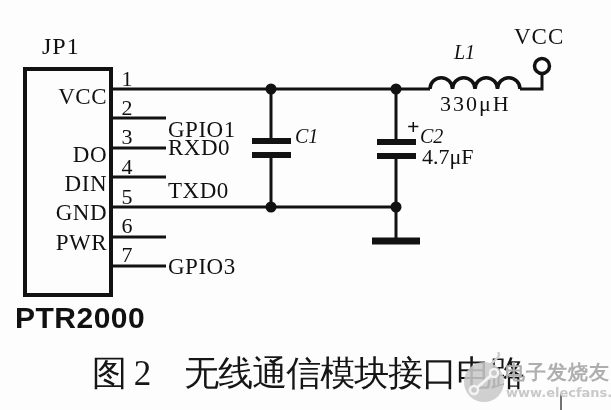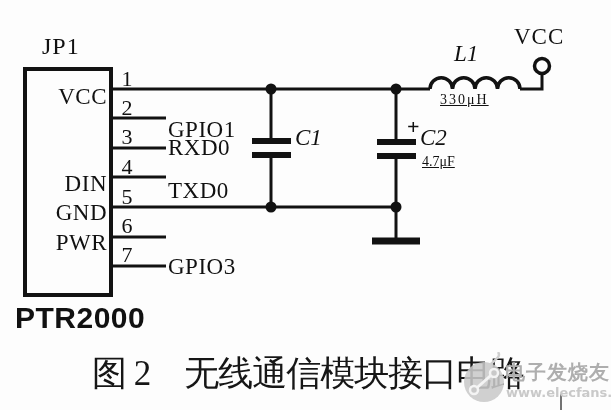--- a/index.html
+++ b/index.html
@@ -7,22 +7,22 @@
     position:relative;width:611px;height:410px;background:#fdfdfd;
     overflow:hidden;
     font-family:"Liberation Serif","DejaVu Serif",serif;
     color:#111;
   }
   .stage svg{position:absolute;left:0;top:0;}
   .lbl{position:absolute;white-space:nowrap;line-height:1;color:#111;}
   .pin-name{left:23px;width:84px;text-align:right;font-size:23px;letter-spacing:0.5px;}
   .pin-num{left:113px;width:28px;text-align:center;font-size:22px;}
   .sig{left:168px;font-size:23px;letter-spacing:0.5px;}
-  .ref{font-size:23px;font-style:italic;}
-  .val{font-size:14px;text-decoration:underline;}
+  .ref{font-size:20px;font-style:italic;}
+  .val{font-size:22px;}
   .jp1{left:42px;top:34px;font-size:24px;letter-spacing:1px;}
   .part{left:15px;top:303px;font-size:30px;font-weight:bold;
         font-family:"Liberation Sans","DejaVu Sans",sans-serif;letter-spacing:0.5px;}
   .vccterm{left:514px;top:25px;font-size:23px;letter-spacing:1px;}
   .caption{left:92px;top:356px;font-size:35px;letter-spacing:-1px;color:#161616;}
   .wm-name{left:505px;top:362px;font-size:20px;font-weight:bold;color:#aeaeae;
            font-family:"DejaVu Sans","Liberation Sans",sans-serif;letter-spacing:1px;}
   .wm-url{left:506px;top:386px;font-size:13px;font-weight:bold;color:#c9c9c9;
           font-family:"DejaVu Sans","Liberation Sans",sans-serif;}
 </style>
@@ -67,41 +67,42 @@
       <circle cx="396" cy="207" r="5.5"></circle>
     </g>
 
     <path d="M561 394 V410" stroke="#444" stroke-width="1.5"></path>
   </svg>
 
   <span class="lbl jp1">JP1</span>
   <span class="lbl part">PTR2000</span>
 
   <span class="lbl pin-name" style="top:85px">VCC</span>
+  <span class="lbl pin-name" style="top:143px">DO</span>
   <span class="lbl pin-name" style="top:172px">DIN</span>
   <span class="lbl pin-name" style="top:201px">GND</span>
   <span class="lbl pin-name" style="top:231px">PWR</span>
 
   <span class="lbl pin-num" style="top:68px">1</span>
   <span class="lbl pin-num" style="top:97px">2</span>
   <span class="lbl pin-num" style="top:126px">3</span>
   <span class="lbl pin-num" style="top:156px">4</span>
   <span class="lbl pin-num" style="top:186px">5</span>
   <span class="lbl pin-num" style="top:215px">6</span>
   <span class="lbl pin-num" style="top:244px">7</span>
 
   <span class="lbl sig" style="top:118px">GPIO1</span>
   <span class="lbl sig" style="top:136px">RXD0</span>
   <span class="lbl sig" style="top:179px">TXD0</span>
   <span class="lbl sig" style="top:255px">GPIO3</span>
 
   <span class="lbl ref" style="left:295px;top:126px">C1</span>
   <span class="lbl" style="left:407px;top:116px;font-size:22px;font-weight:bold">+</span>
   <span class="lbl ref" style="left:420px;top:126px">C2</span>
-  <span class="lbl val" style="left:422px;top:155px">4.7μF</span>
+  <span class="lbl val" style="left:422px;top:146px">4.7μF</span>
   <span class="lbl ref" style="left:454px;top:42px">L1</span>
   <span class="lbl val" style="left:440px;top:93px;letter-spacing:2px">330μH</span>
   <span class="lbl vccterm">VCC</span>
 
   <span class="lbl caption">图 2　无线通信模块接口电路</span>
 
   <svg width="60" height="60" style="left:457px;top:352px;position:absolute">
     <path d="M34 12 C40 6, 44 4, 41 0" stroke="#cfcfcf" stroke-width="2.5" fill="none"></path>
     <circle cx="27" cy="30" r="20" fill="#c9c9c9" opacity="0.88"></circle>
     <path d="M14 41 L40 18" stroke="#f4f4f4" stroke-width="3" fill="none"></path>

